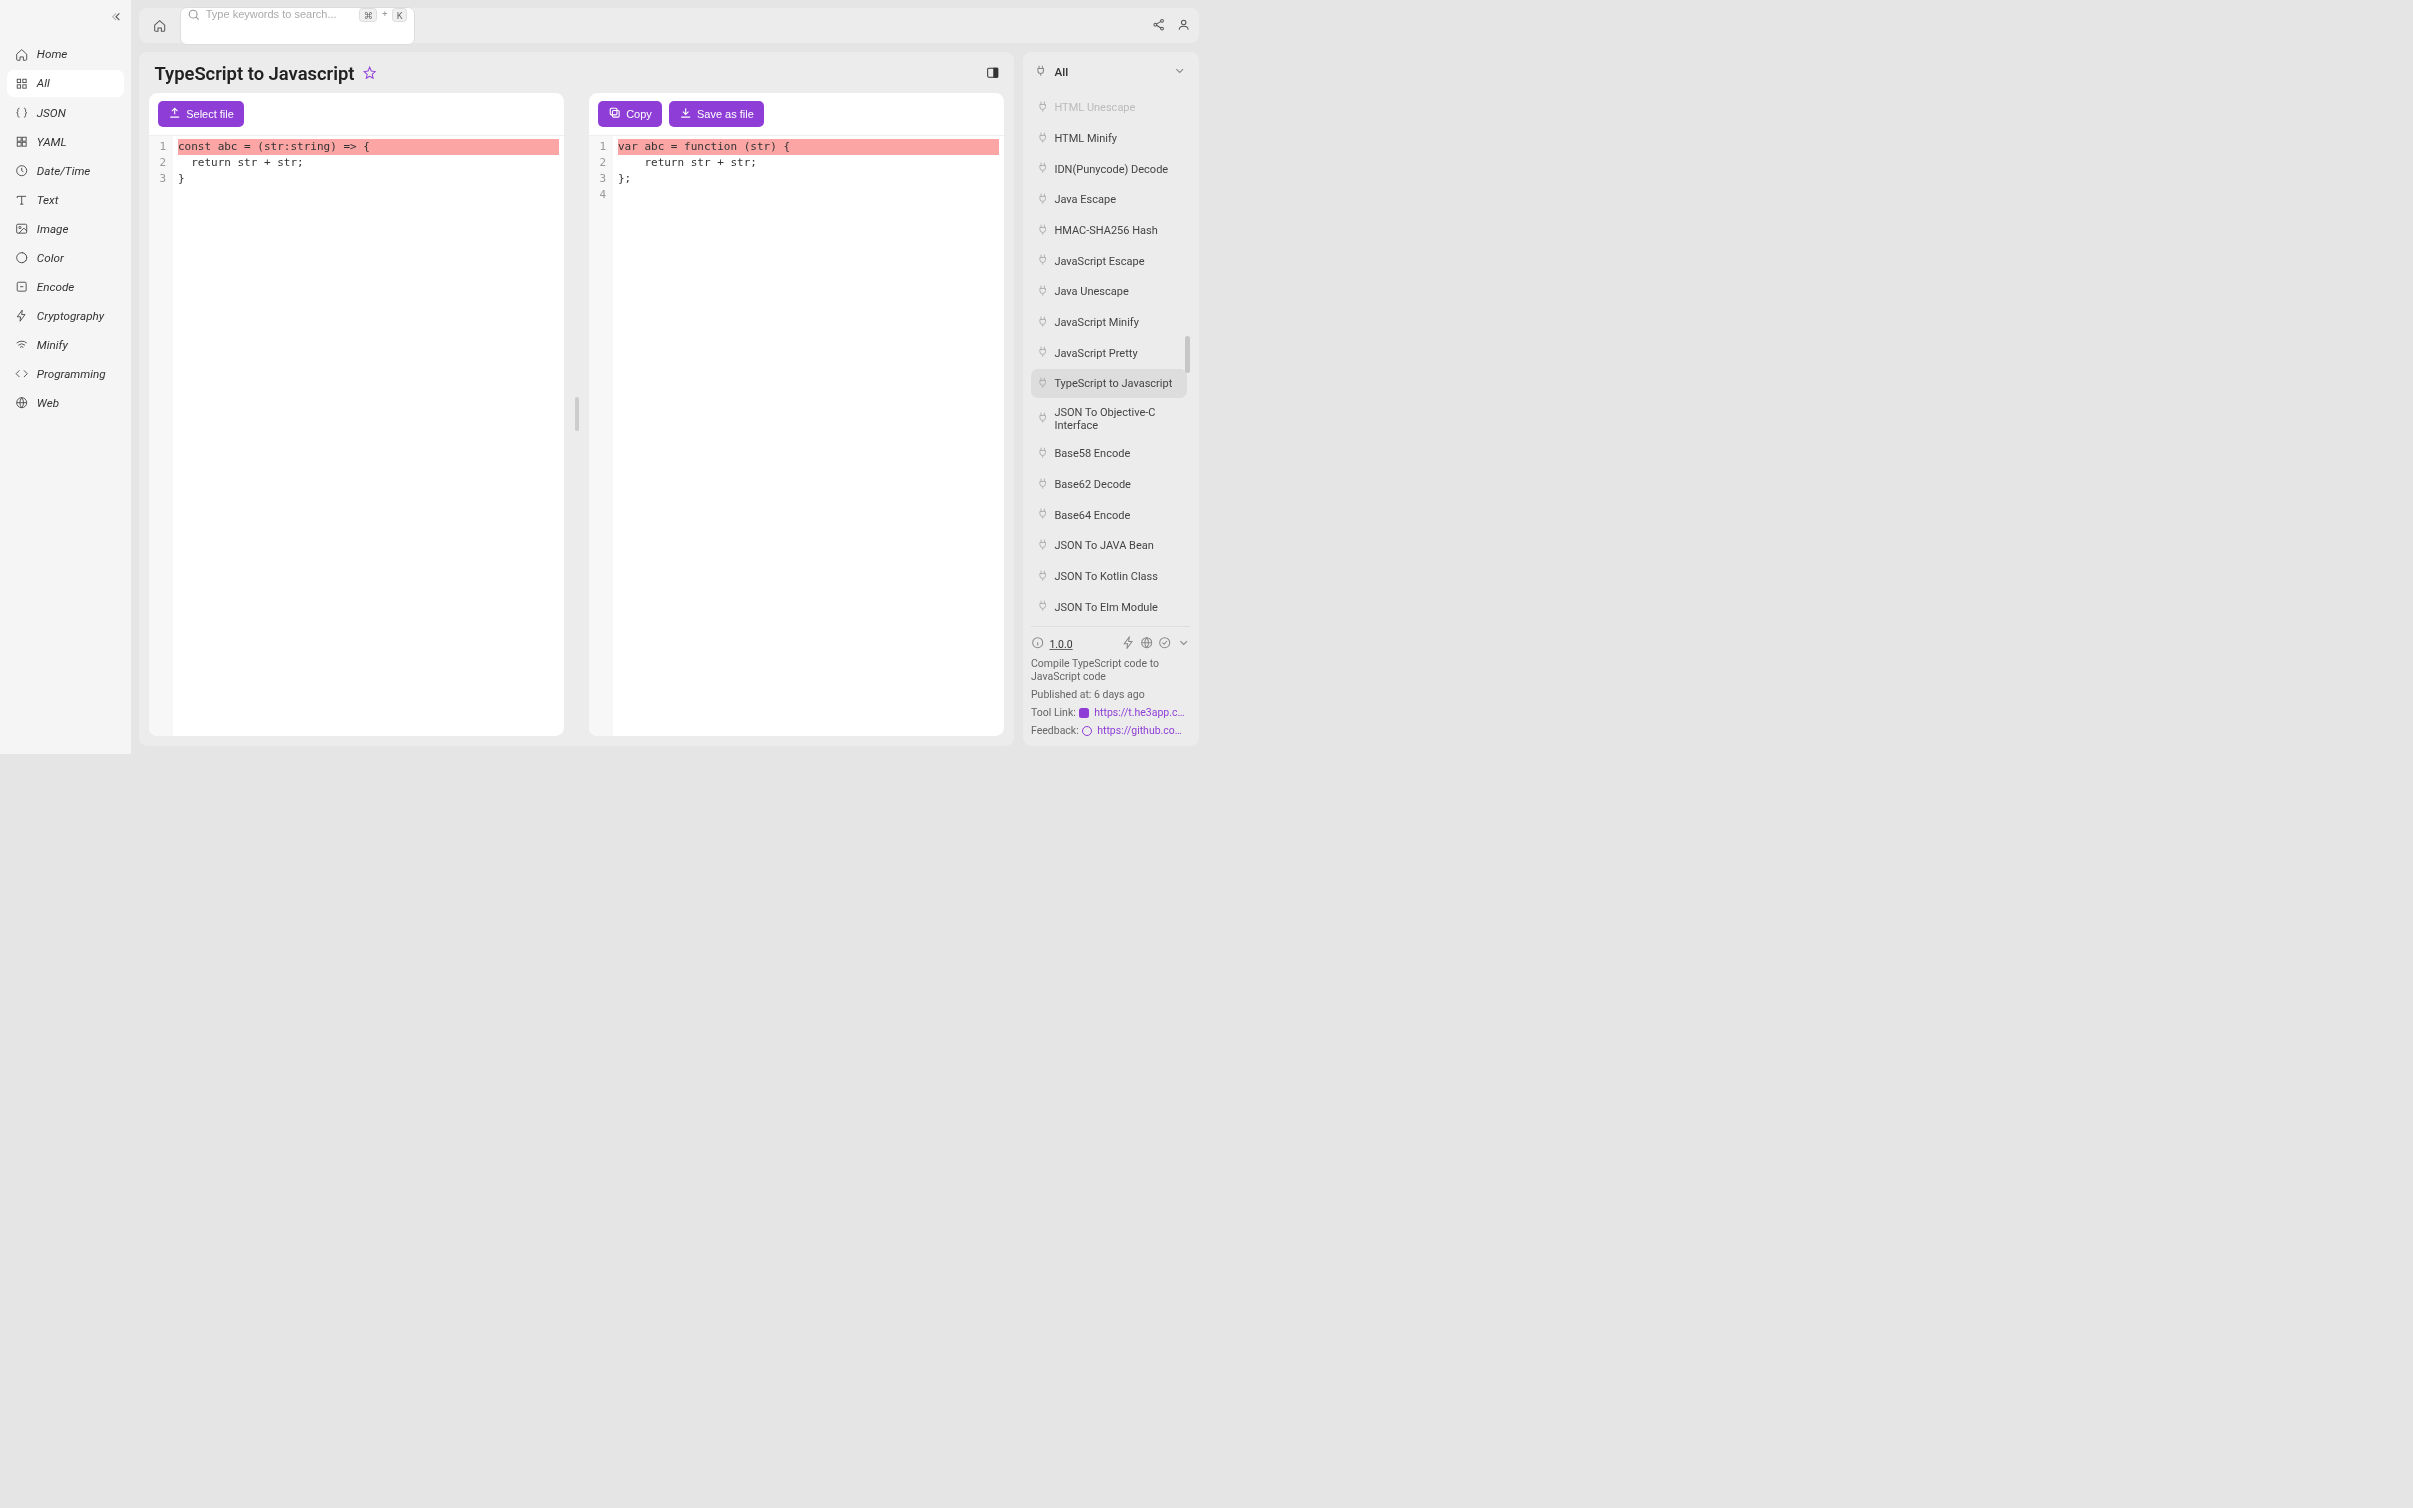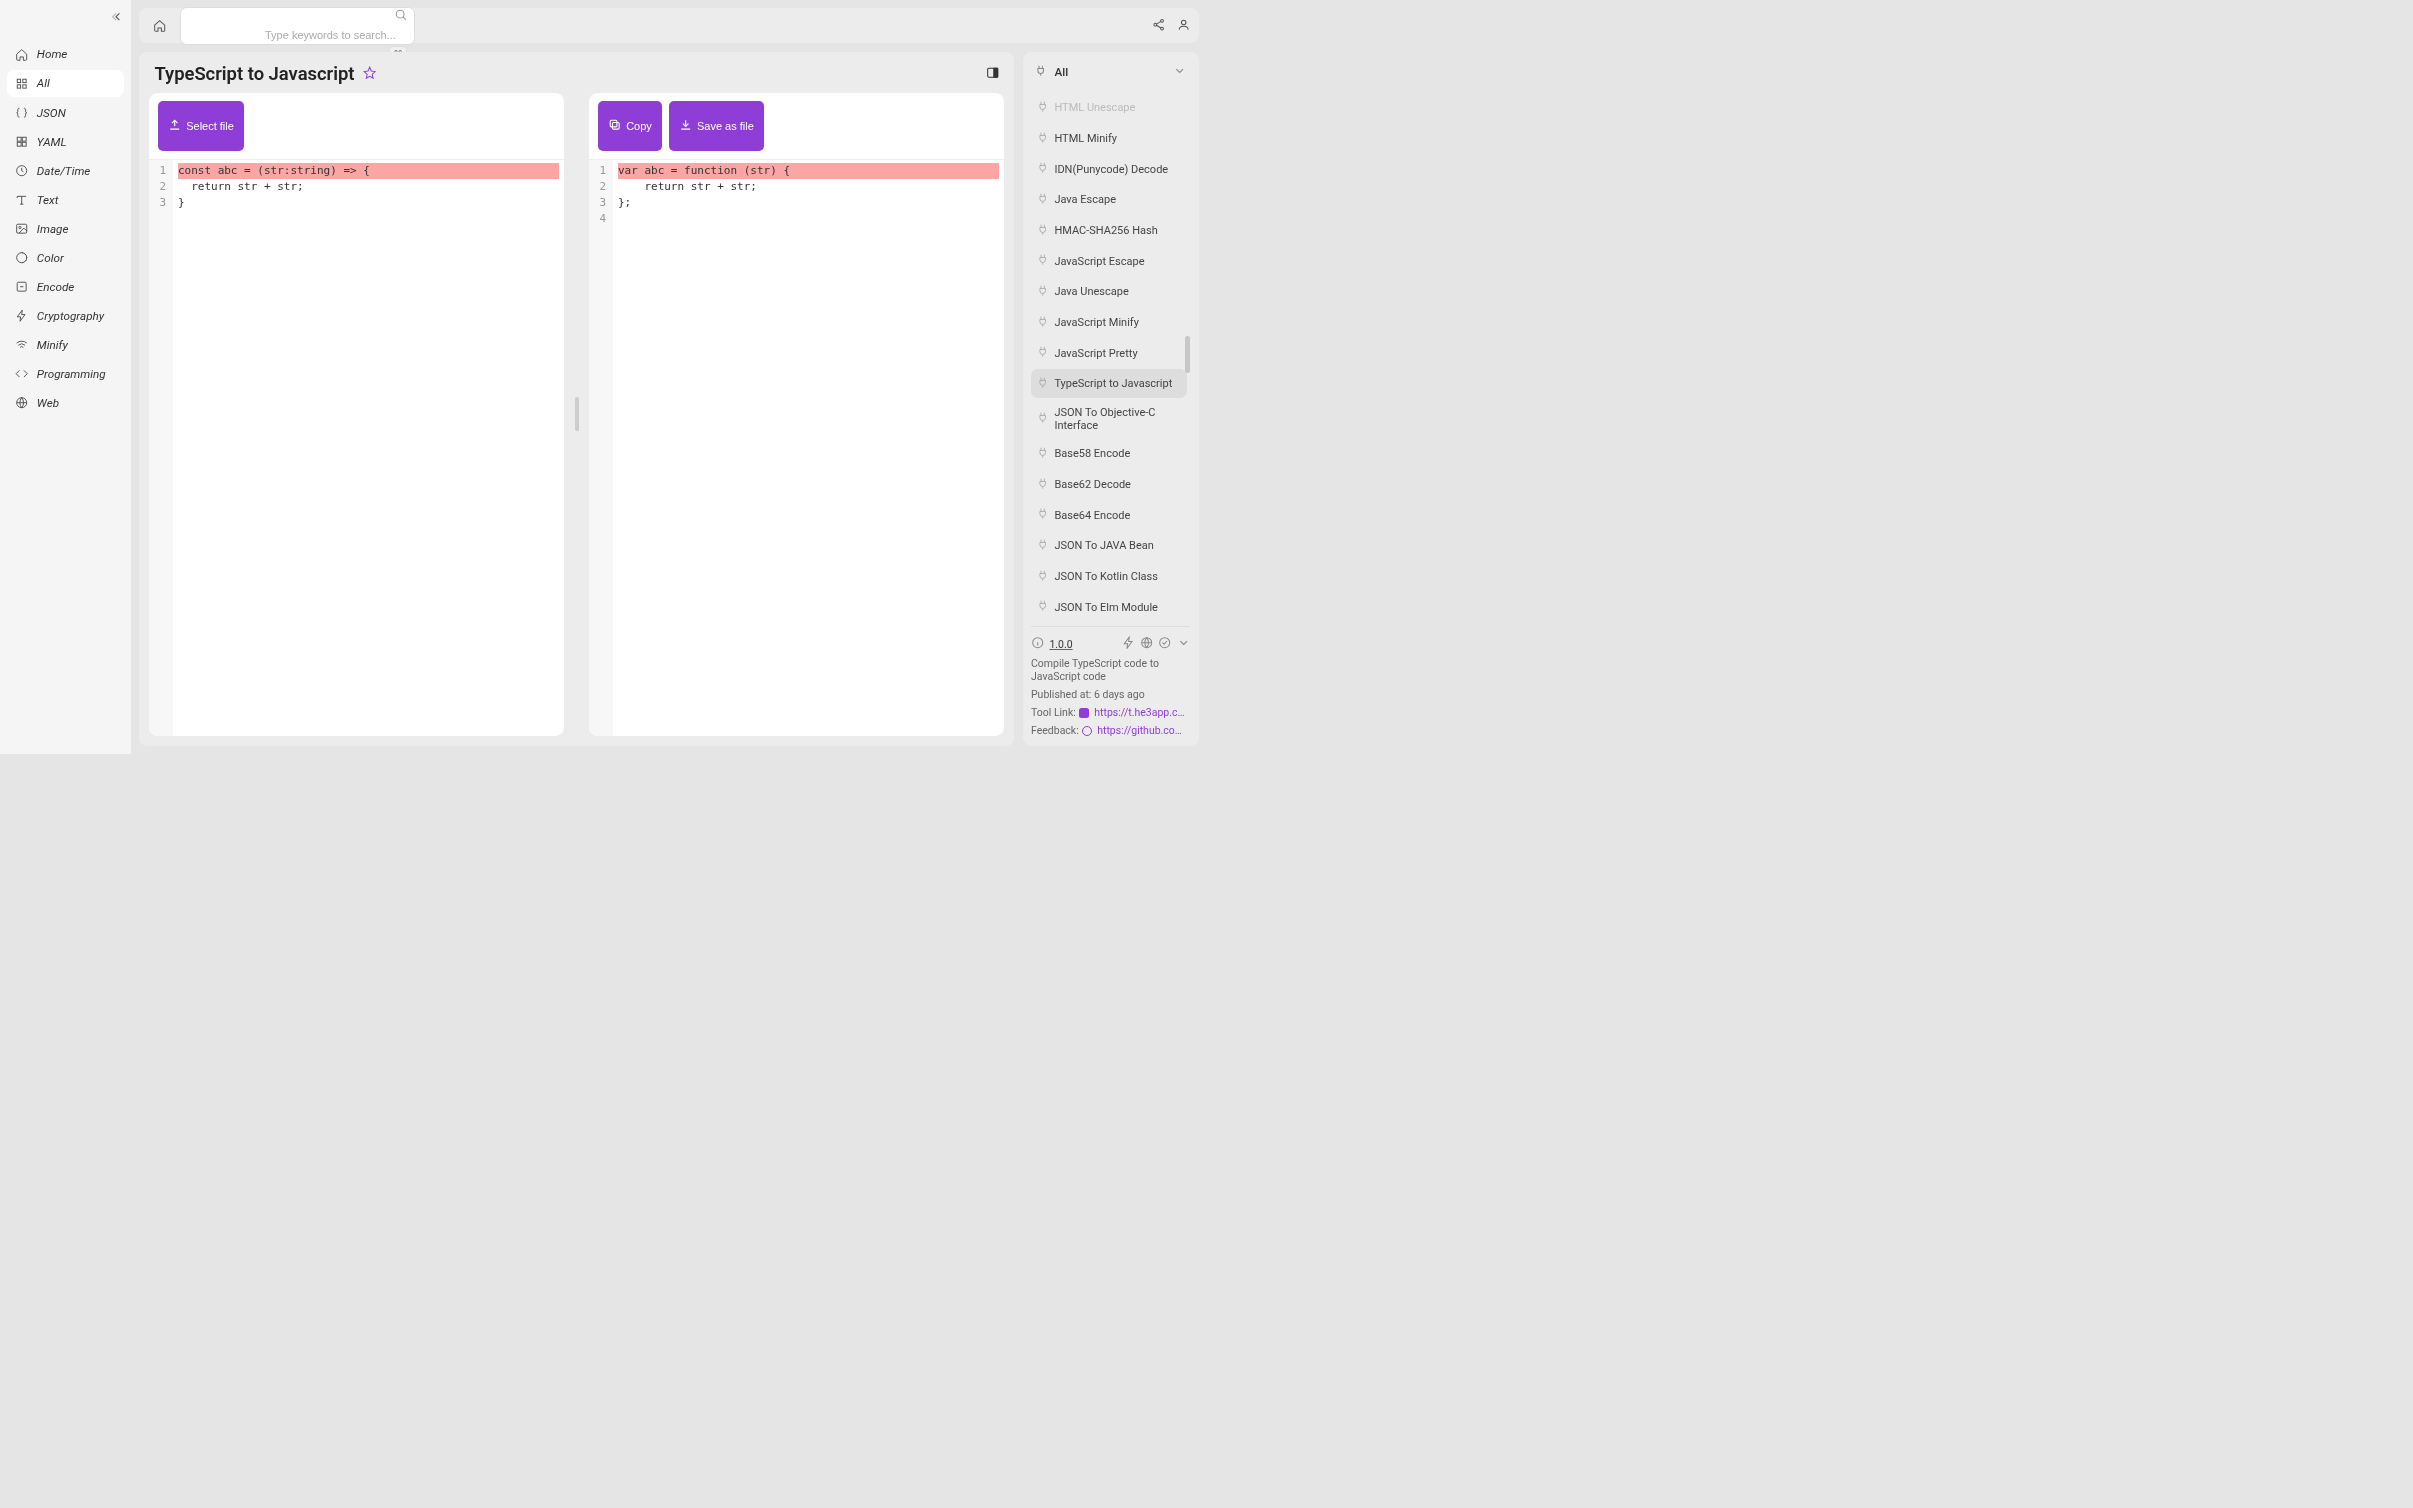--- a/index.html
+++ b/index.html
@@ -55,46 +55,45 @@
   padding: 0 8.4px;
   gap: 8.4px;
 }
 .home-btn { width:23.5px; height:23.5px; display:flex; align-items:center; justify-content:center; cursor:pointer; color:#555;}
 .search-box {
   background: #fff;
   border: 0.8px solid #ddd;
   border-radius: 6.7px;
   height: 38px;
   display: flex;
-  align-items: flex-end;
+  align-items: flex-start;
   padding: 0 6.7px;
   gap: 5px;
   width: 235px;
-  flex-direction: column;
 }
 .search-box input { border:none; outline:none; flex:1; font-size:11px; color:#333; background:transparent;}
 .search-box input::placeholder { color:#aaa; }
 .kbd { background:#f0f0f0; border:0.8px solid #ddd; border-radius:3.4px; font-size:9.2px; padding:0.8px 3.4px; color:#666;}
 .topbar-right { margin-left:auto; display:flex; gap:11.7px; color:#555;}
 .topbar-right .ico { cursor:pointer; }
 
 
 .content-row { flex:1; display:flex; gap:8.4px; min-height:0;}
 .work-area { flex:1; background:#ececec; border-radius:8.4px; display:flex; flex-direction:column; min-width:0;}
 .title-row { display:flex; align-items:center; padding:11.7px 15px 8.4px; gap:8.4px;}
 .title-row h1 { font-size:18.4px; font-weight:600; color:#222;}
 .star { color:#8e3ed6; cursor:pointer;}
 .title-row .panel-toggle { margin-left:auto; cursor:pointer; color:#333;}
 
 .panes { flex:1; display:flex; gap:8.4px; padding:0 10px 10px; min-height:0;}
 .pane { flex:1; background:#fff; border-radius:8.4px; display:flex; flex-direction:column; min-width:0; overflow:hidden;}
 .pane-toolbar { padding:8.4px; display:flex; gap:6.7px;}
 .btn {
   background:#8e3ed6; color:#fff; border:none; border-radius:5px;
-  padding:17px 10px; font-size:11px; display:flex; align-items:center; gap:5px; cursor:pointer;
+  padding:5px 10px; font-size:11px; display:flex; align-items:center; gap:5px; cursor:pointer;
 }
 .editor { flex:1; display:flex; font-family: ui-monospace, Menlo, Consolas, monospace; font-size:11px; border-top:0.8px solid #eee;}
 .gutter { background:#f7f7f7; color:#999; text-align:right; padding:3.4px 6.7px; user-select:none; min-width:23.5px;}
 .gutter div { height:16px; line-height:16px;}
 .code { flex:1; padding:3.4px 5px; white-space:pre; }
 .code .line { height:16px; line-height:16px;}
 .code .line.hl { background:#fca5a5; }
 .divider { width:8.4px; display:flex; align-items:center; justify-content:center;}
 .divider-handle { width:3.4px; height:34px; background:#ccc; border-radius:1.7px;}
 

